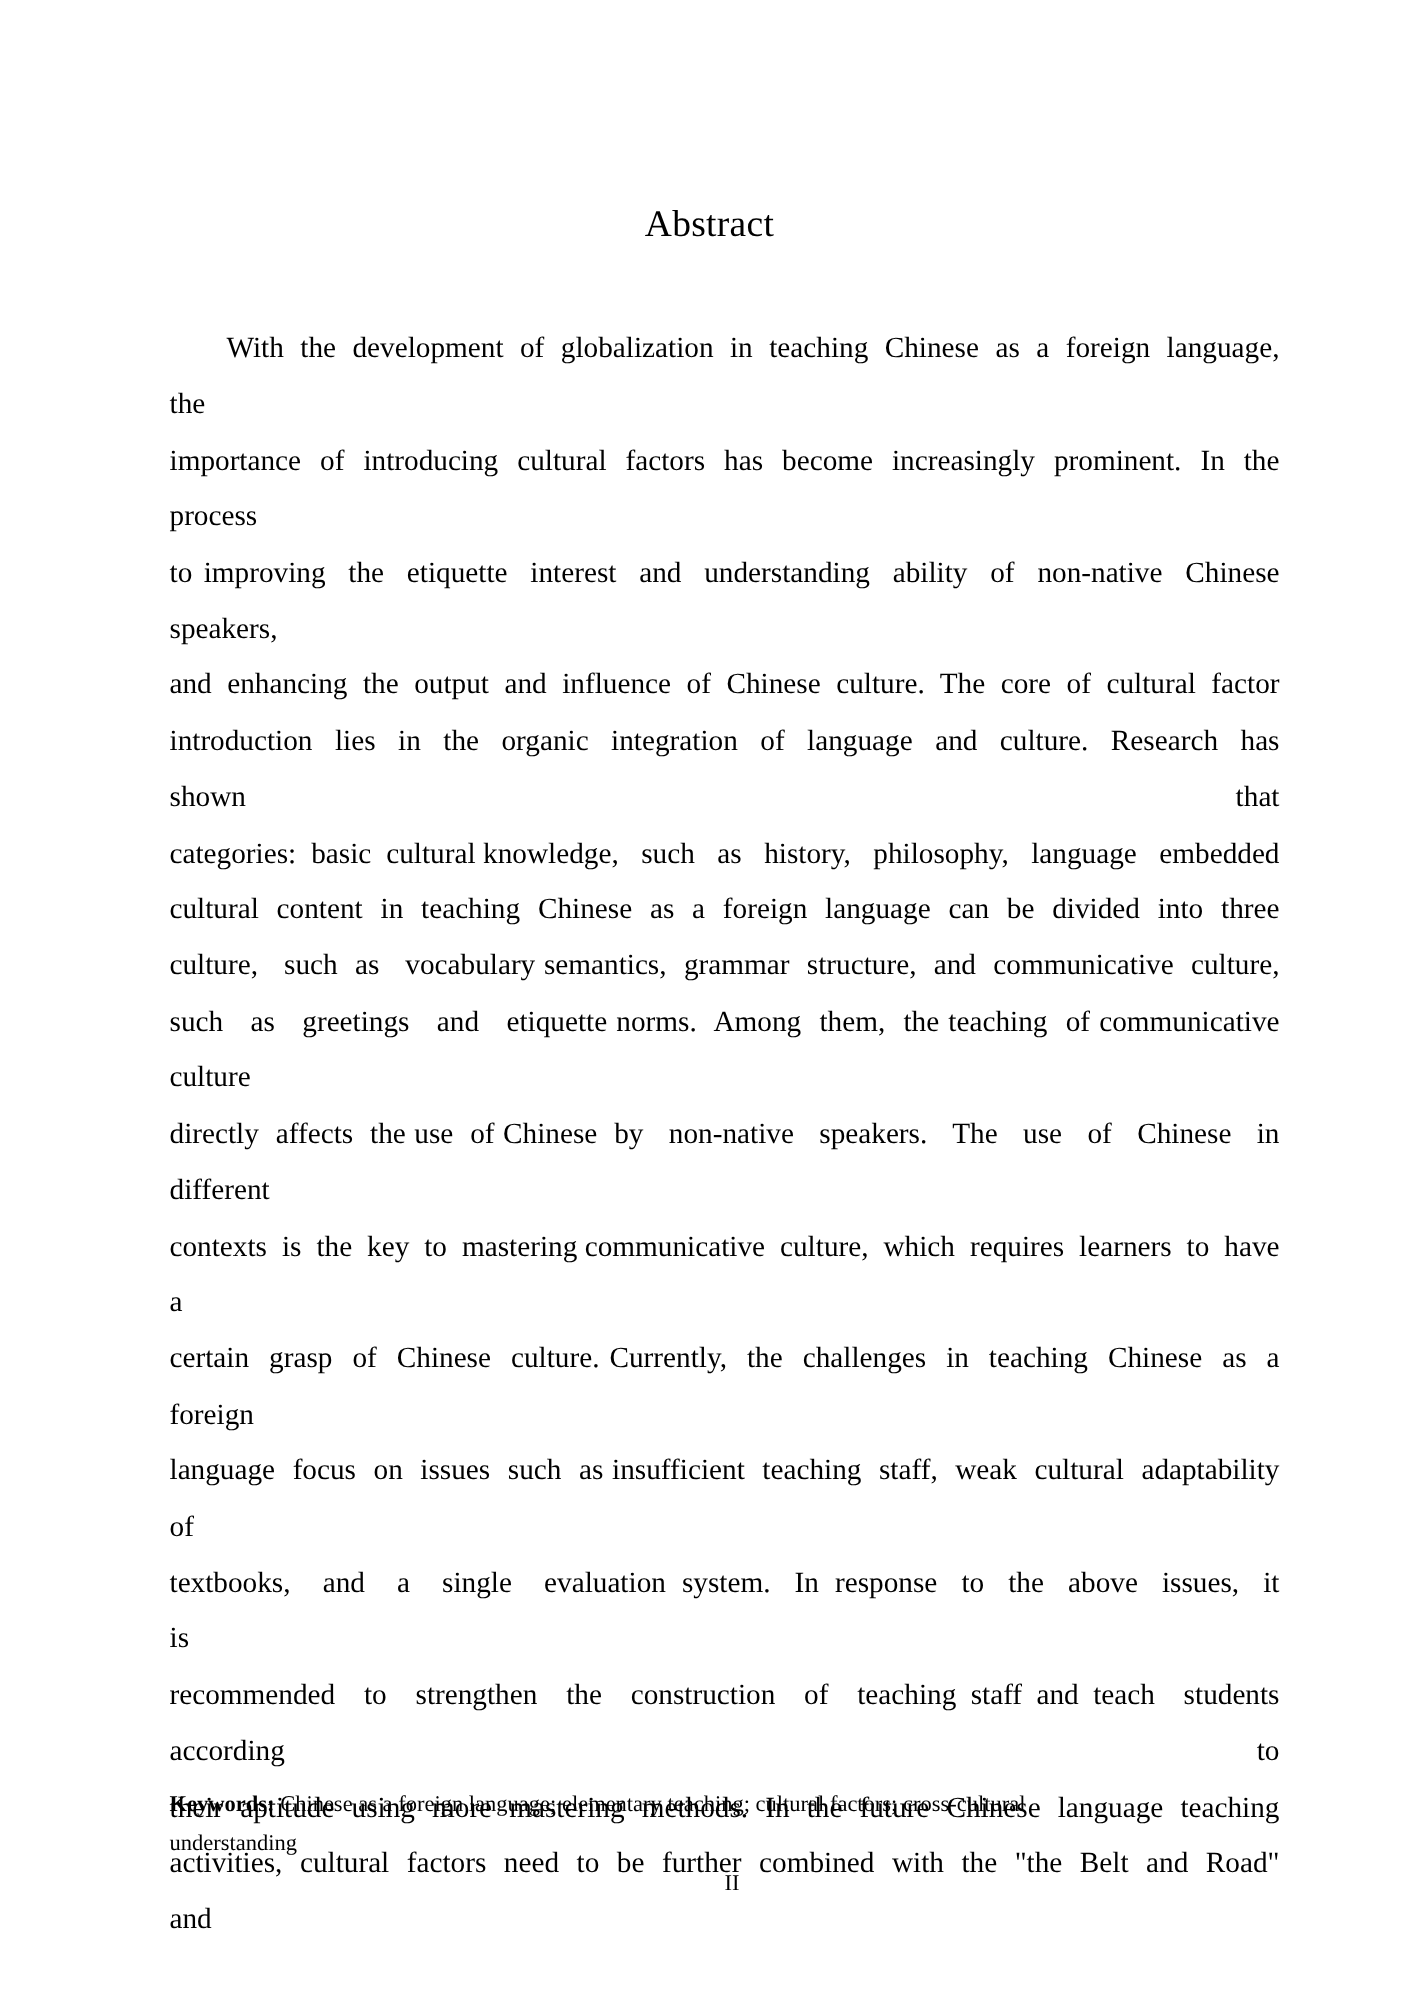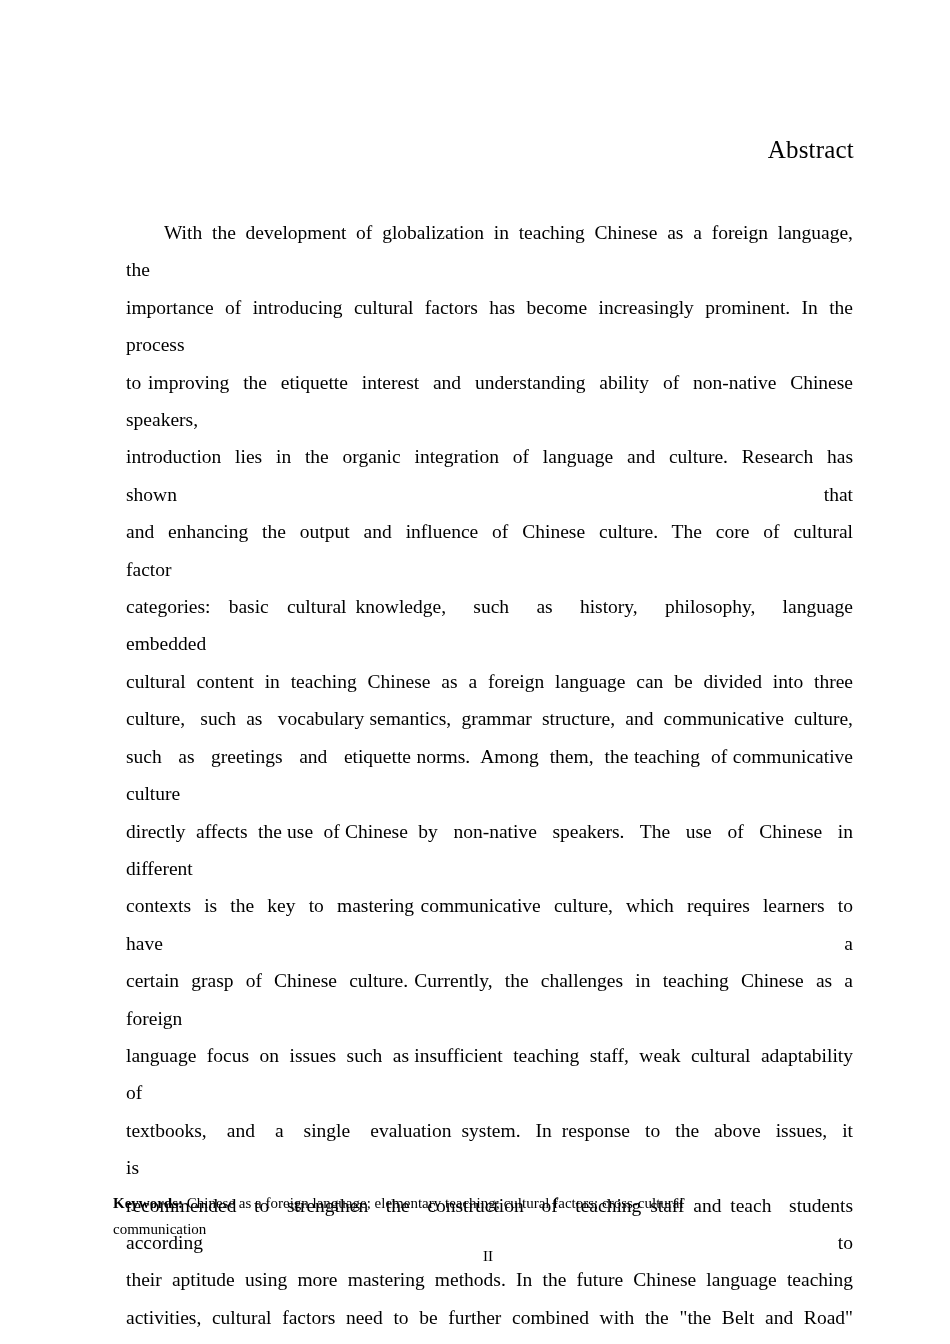--- a/index.html
+++ b/index.html
@@ -15,25 +15,26 @@
     margin: 0 auto;
     overflow: hidden;
     font-family: "Liberation Serif", "DejaVu Serif", serif;
     color: #000000;
   }
   .page-title {
     position: absolute;
     top: 118px;
     left: 0;
     width: 854px;
-    text-align: right;
+    text-align: center;
     font-size: 25px;
     font-weight: normal;
     letter-spacing: 0.2px;
     line-height: 1.2;
+    padding-left: 46px;
   }
   .body-area {
     position: absolute;
     top: 214px;
     left: 113px;
     width: 740px;
   }
   .para {
     font-size: 19.5px;
     line-height: 37.4px;
@@ -41,21 +42,20 @@
     text-justify: inter-word;
     margin: 0;
     -webkit-hyphens: none;
     hyphens: none;
   }
   .para .line {
     display: block;
     text-align: justify;
     text-align-last: justify;
     white-space: pre-wrap;
-    margin-left: 13px;
   }
   .para .line.indent {
     text-indent: 38px;
   }
   .keywords-block {
     position: absolute;
     top: 1190px;
     left: 113px;
     width: 740px;
     font-size: 15px;
@@ -84,39 +84,39 @@
 <div class="page">
 
   <h1 class="page-title">Abstract</h1>
 
   <div class="body-area">
 
     <div class="para">
       <span class="line indent">With  the  development  of  globalization  in  teaching  Chinese  as  a  foreign  language,  the</span>
       <span class="line">importance  of  introducing  cultural  factors  has  become  increasingly  prominent.  In  the  process</span>
       <span class="line">to improving  the  etiquette  interest  and  understanding  ability  of  non-native  Chinese  speakers,</span>
+      <span class="line">and  enhancing  the  output  and  influence  of  Chinese  culture.  The  core  of  cultural  factor</span>
       <span class="line">introduction  lies  in  the  organic  integration  of  language  and  culture.  Research  has  shown  that</span>
-      <span class="line">and  enhancing  the  output  and  influence  of  Chinese  culture.  The  core  of  cultural  factor</span>
       <span class="line">categories:  basic  cultural knowledge,   such   as   history,   philosophy,   language   embedded</span>
       <span class="line">cultural  content  in  teaching  Chinese  as  a  foreign  language  can  be  divided  into  three</span>
       <span class="line">culture,   such  as   vocabulary semantics,  grammar  structure,  and  communicative  culture,</span>
       <span class="line">such   as   greetings   and   etiquette norms.  Among  them,  the teaching  of communicative  culture</span>
       <span class="line">directly  affects  the use  of Chinese  by   non-native   speakers.   The   use   of   Chinese   in   different</span>
       <span class="line">contexts  is  the  key  to  mastering communicative  culture,  which  requires  learners  to  have  a</span>
       <span class="line">certain  grasp  of  Chinese  culture. Currently,  the  challenges  in  teaching  Chinese  as  a  foreign</span>
       <span class="line">language  focus  on  issues  such  as insufficient  teaching  staff,  weak  cultural  adaptability  of</span>
       <span class="line">textbooks,    and    a    single    evaluation  system.   In  response   to   the   above   issues,   it   is</span>
       <span class="line">recommended  to  strengthen  the  construction  of  teaching staff and teach  students according to</span>
       <span class="line">their  aptitude  using  more  mastering  methods.  In  the  future  Chinese  language  teaching</span>
       <span class="line">activities,  cultural  factors  need  to  be  further  combined  with  the  "the  Belt  and  Road"  and</span>
 
     </div>
 
   </div>
 
   <div class="keywords-block">
     <span class="line"><span class="kw-label">Keywords:</span><span> Chinese as a foreign language; elementary teaching; cultural factors; cross-cultural</span></span>
-    <span class="line">communication</span>
+    <span class="line">understanding</span>
   </div>
 
   <div class="page-number">II</div>
 
 </div>
 
 </body></html>

